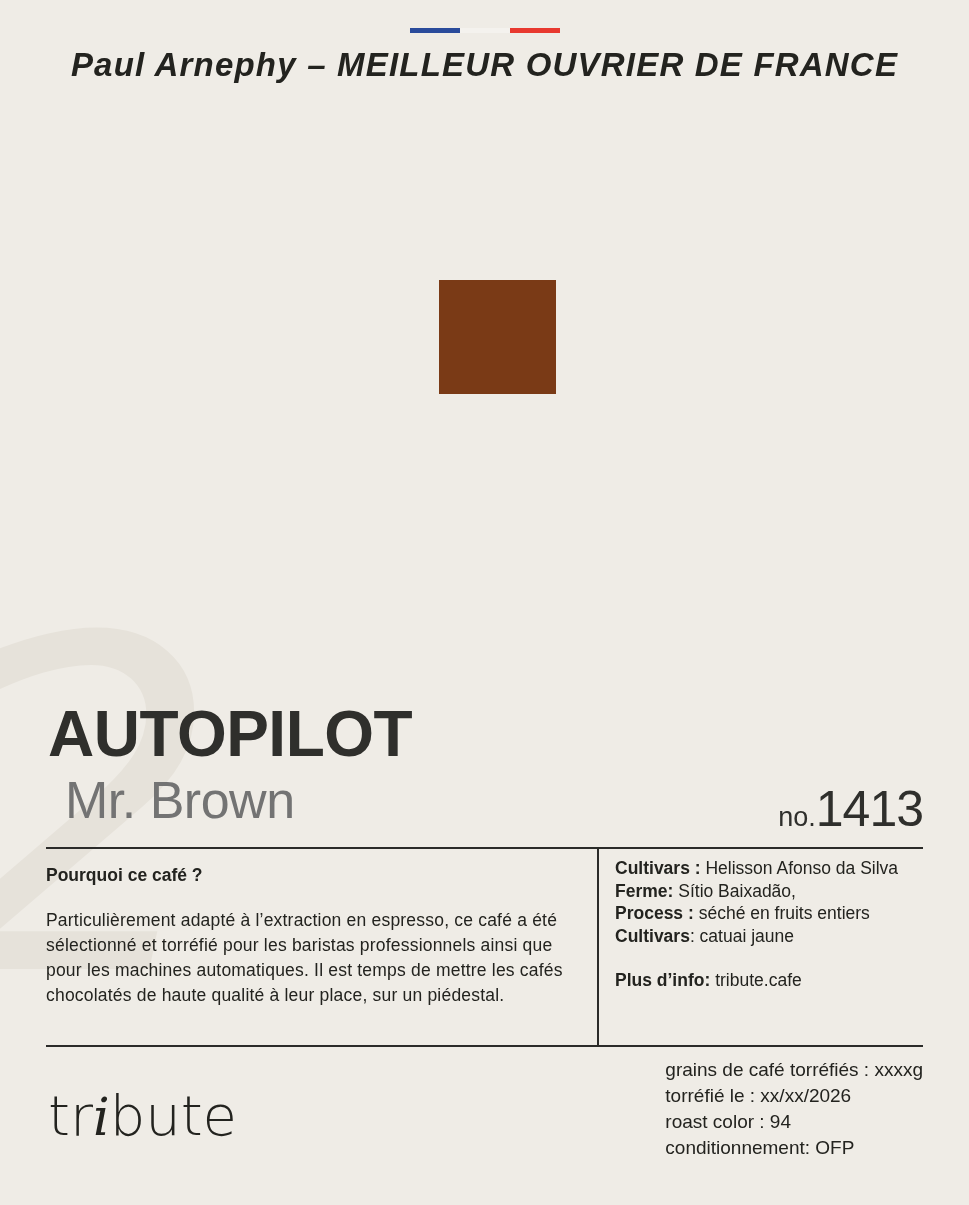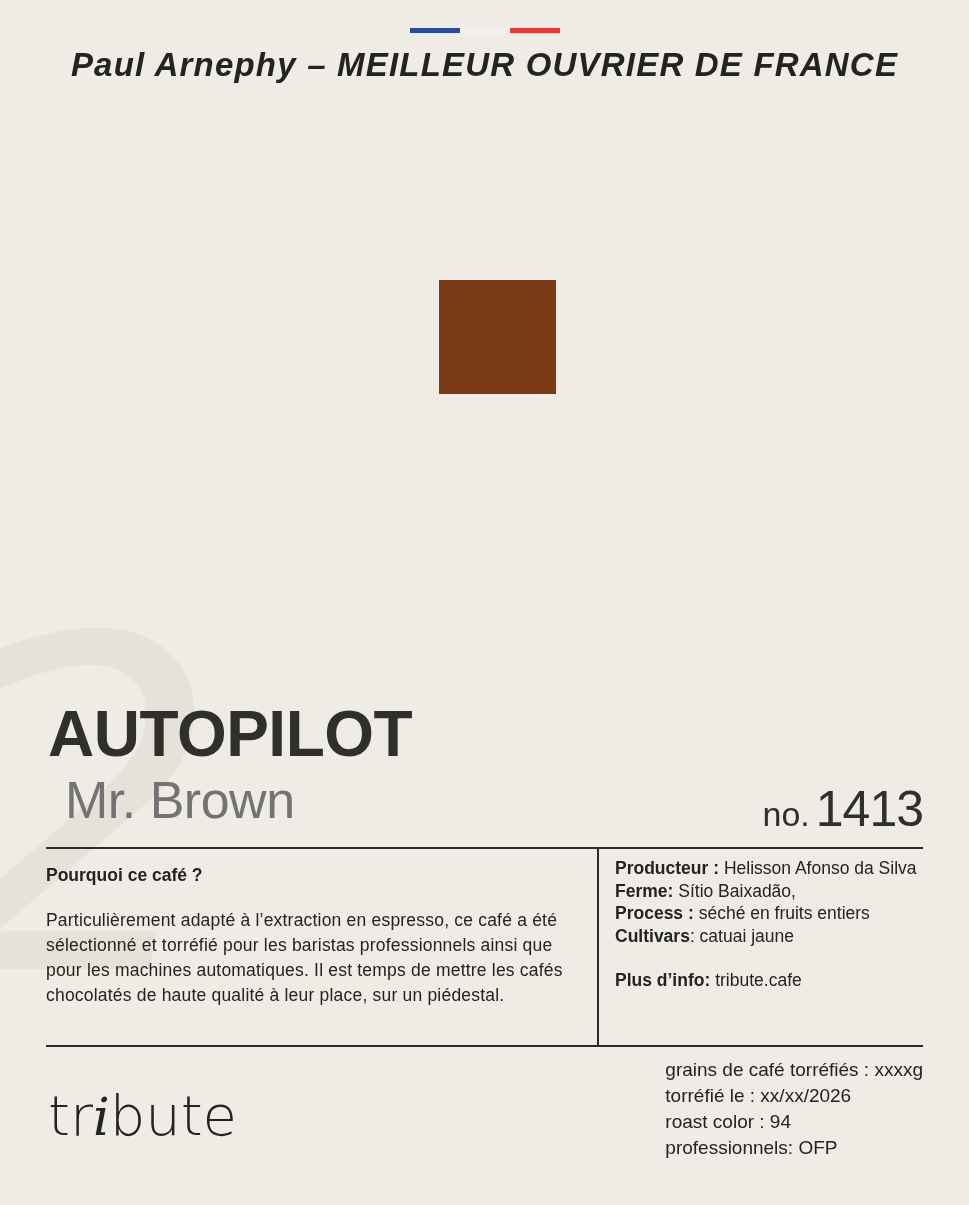--- a/index.html
+++ b/index.html
@@ -102,23 +102,22 @@
   .number-block {
     position: absolute;
     right: 46px;
     top: 780px;
     z-index: 2;
     display: flex;
     align-items: baseline;
     justify-content: flex-end;
   }
   .number-label {
-    font-size: 34px;
+    font-size: 27px;
     color: #2f2f2c;
-    margin-right: 6px;
   }
   .number-value {
     font-size: 50px;
     font-weight: normal;
     color: #2f2f2c;
     letter-spacing: -1px;
   }
 
   
   .rule {
@@ -229,21 +228,21 @@
   <div class="rule rule-vert"></div>
   <div class="rule rule-mid"></div>
 
   <div class="left-col">
     <p class="left-head">Pourquoi ce café ?</p>
     <p class="left-body">Particulièrement adapté à l’extraction en espresso, ce café a été sélectionné et torréfié pour les baristas professionnels ainsi que pour les machines automatiques. Il est temps de mettre les cafés chocolatés de haute qualité à leur place, sur un piédestal.</p>
   </div>
 
   <div class="right-col">
     <p>
-      <b>Producteur :</b>
+      <b>Cultivars :</b>
       <span>Helisson Afonso da Silva</span>
     </p>
     <p>
       <b>Ferme:</b>
       <span>Sítio Baixadão,</span>
     </p>
     <p>
       <b>Process :</b>
       <span>séché en fruits entiers</span>
     </p>
@@ -255,16 +254,16 @@
       <span>tribute.cafe</span>
     </p>
   </div>
 
   <div class="logo"><span>tr</span><span class="i-italic">i</span><span>bute</span></div>
 
   <div class="footer-meta">
     <div>grains de café torréfiés : xxxxg</div>
     <div>torréfié le : xx/xx/2026</div>
     <div>roast color : 94</div>
-    <div>professionnels: OFP</div>
+    <div>conditionnement: OFP</div>
   </div>
 
 </div>
 
 </body></html>

